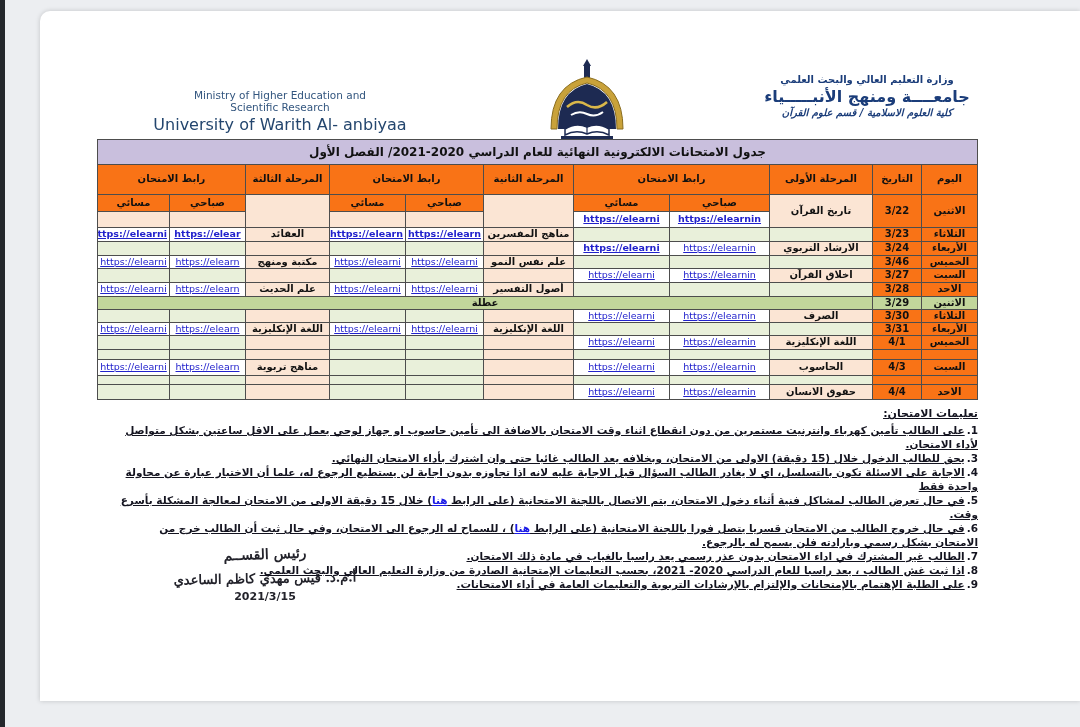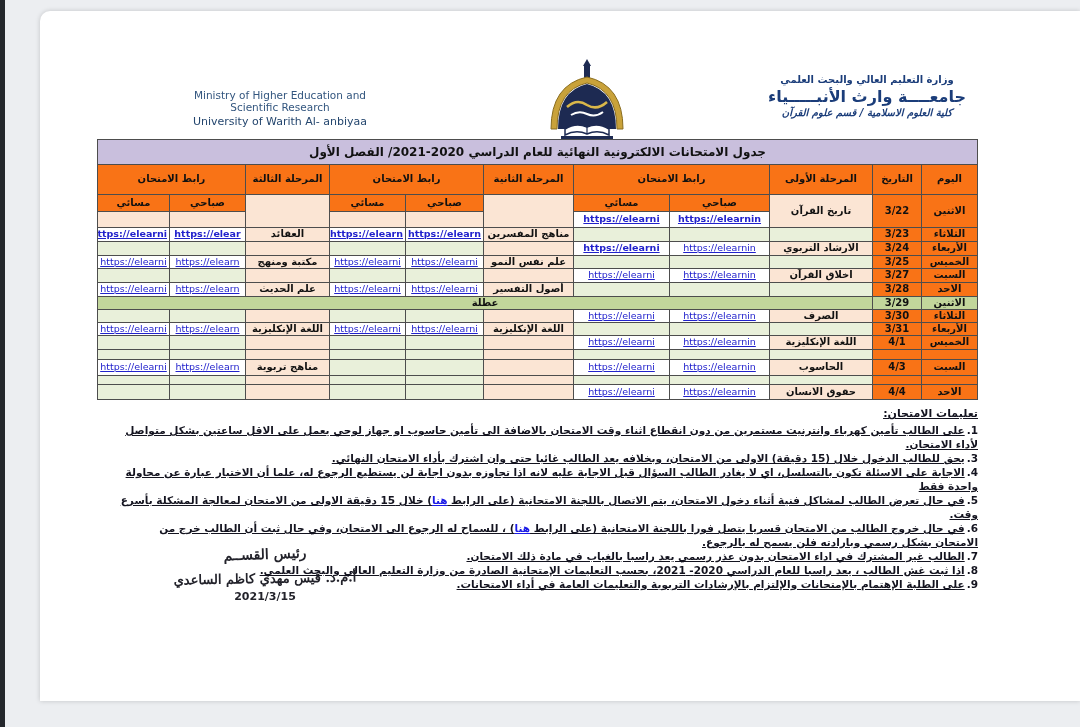--- a/index.html
+++ b/index.html
@@ -8,21 +8,21 @@
   #left-strip{position:absolute;left:0;top:0;width:5px;height:727px;background:#24272c;}
   #page{position:absolute;left:40px;top:11px;right:0;bottom:26px;background:#ffffff;
     border-radius:10px 0 0 0;box-shadow:0 0 5px rgba(0,0,0,.18);}
   
   .hdr-ar{position:absolute;top:63px;right:63px;width:300px;text-align:center;color:#1b3d7a;}
   .hdr-ar .l1{font-size:10px;font-weight:bold;}
   .hdr-ar .l2{font-size:16px;font-weight:bold;margin:2px 0 1px;}
   .hdr-ar .l3{font-size:10px;font-weight:bold;font-style:italic;}
   .hdr-en{position:absolute;top:78px;left:75px;width:330px;text-align:center;color:#33567f;direction:ltr;}
   .hdr-en .l1,.hdr-en .l2{font-size:10.5px;}
-  .hdr-en .l3{font-size:11px;color:#24466e;margin-top:2px;}
+  .hdr-en .l3{font-size:16px;color:#24466e;margin-top:2px;}
   #logo{position:absolute;top:48px;left:487px;}
   
   #tbl-wrap{position:absolute;top:128px;right:102px;}
   table{border-collapse:collapse;table-layout:fixed;width:880px;font-size:10px;color:#111;}
   td{border:1px solid #4d4d4d;text-align:center;vertical-align:middle;padding:0 2px;
      overflow:hidden;white-space:nowrap;line-height:1.05;}
   .bg-p{background:#f97316}.bg-lp{background:#fbe5d4}.bg-g{background:#e9f0da}
   .bg-w{background:#ffffff}.bg-gr{background:#c2d69b}.bg-lav{background:#c9bfdd}
   .b{font-weight:bold}
   .url{color:#2121cc;text-decoration:underline;direction:ltr;unicode-bidi:embed;
@@ -42,21 +42,21 @@
 </style>
 </head>
 <body>
 
 <div id="stage">
   <div id="left-strip"></div>
   <div id="page">
 
     <div class="hdr-ar">
       <div class="l1">وزارة التعليم العالي والبحث العلمي</div>
-      <div class="l2">جامعــــة وارث الأنبـــــياء</div>
+      <div class="l2">جامعــــة ومنهج الأنبـــــياء</div>
       <div class="l3">كلية العلوم الاسلامية / قسم علوم القرآن</div>
     </div>
 
     <div id="logo">
       <svg width="120" height="82" viewBox="0 0 120 82">
 
         <rect x="57" y="6" width="6" height="14" fill="#1d2a52"></rect>
         <polygon points="56,7 64,7 60,0" fill="#1d2a52"></polygon>
 
         <path d="M24,70 Q24,26 60,18 Q96,26 96,70 L90,70 Q90,31 60,24 Q30,31 30,70 Z" fill="#c9a23a" stroke="#8a6d1f" stroke-width="1"></path>
@@ -150,21 +150,21 @@
               <td class="bg-w b"><span class="url b">https://elearni</span></td>
               <td class="bg-lp"></td>
               <td class="bg-g"></td>
               <td class="bg-g"></td>
               <td class="bg-lp"></td>
               <td class="bg-g"></td>
               <td class="bg-g"></td>
             </tr>
             <tr style="height: 13px;">
               <td class="bg-p b">الخميس</td>
-              <td class="bg-p b">3/25</td>
+              <td class="bg-p b">3/46</td>
               <td class="bg-g"></td>
               <td class="bg-g"></td>
               <td class="bg-g"></td>
               <td class="bg-lp b">علم نفس النمو</td>
               <td class="bg-w"><span class="url">https://elearni</span></td>
               <td class="bg-w"><span class="url">https://elearni</span></td>
               <td class="bg-lp b">مكتبة ومنهج</td>
               <td class="bg-w"><span class="url">https://elearn</span></td>
               <td class="bg-w"><span class="url">https://elearni</span></td>
             </tr>

